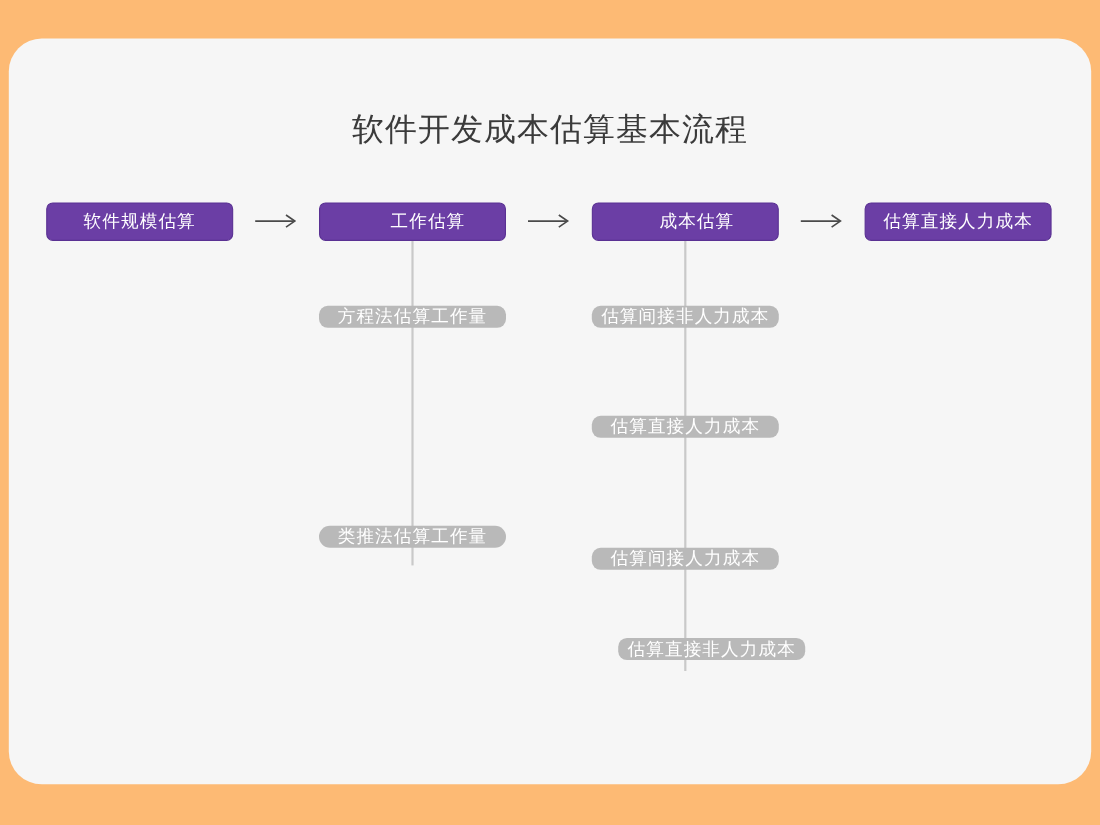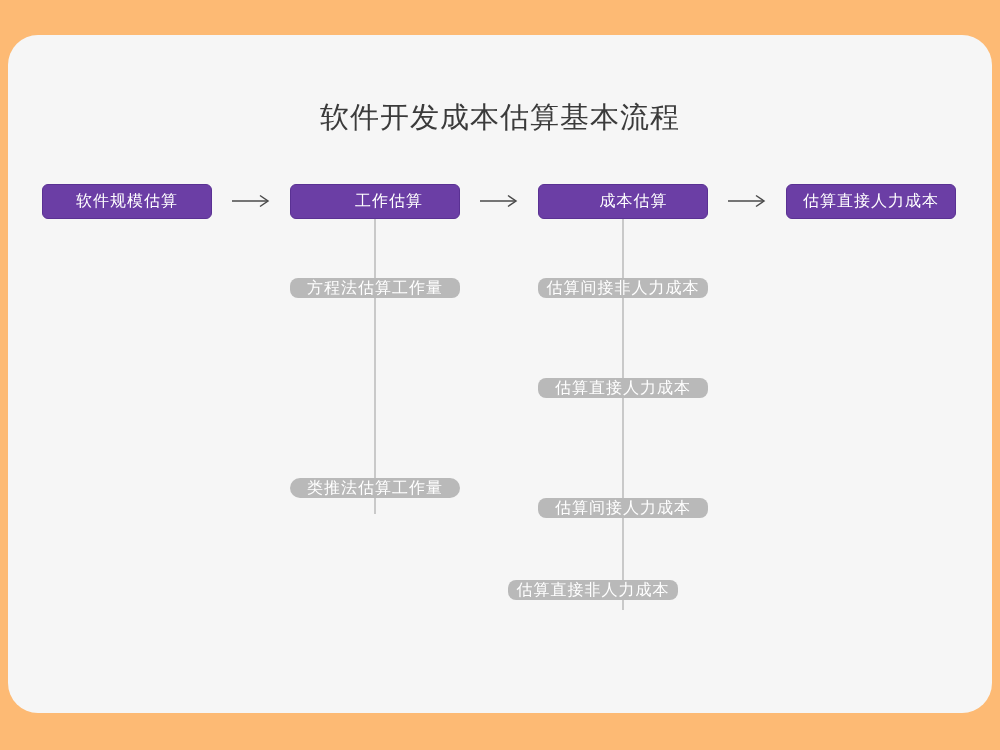--- a/index.html
+++ b/index.html
@@ -125,16 +125,16 @@
 
   <div class="node node-sub" style="left:538px; top:278px;">
     <span>估算间接非人力成本</span>
   </div>
   <div class="node node-sub" style="left:538px; top:378px;">
     <span>估算直接人力成本</span>
   </div>
   <div class="node node-sub" style="left:538px; top:478px;margin-top:20px;">
     <span>估算间接人力成本</span>
   </div>
-  <div class="node node-sub" style="left:508px; top:580px;">
+  <div class="node node-sub" style="left:562px; top:580px;">
     <span>估算直接非人力成本</span>
   </div>
 </div>
 
 </body></html>

